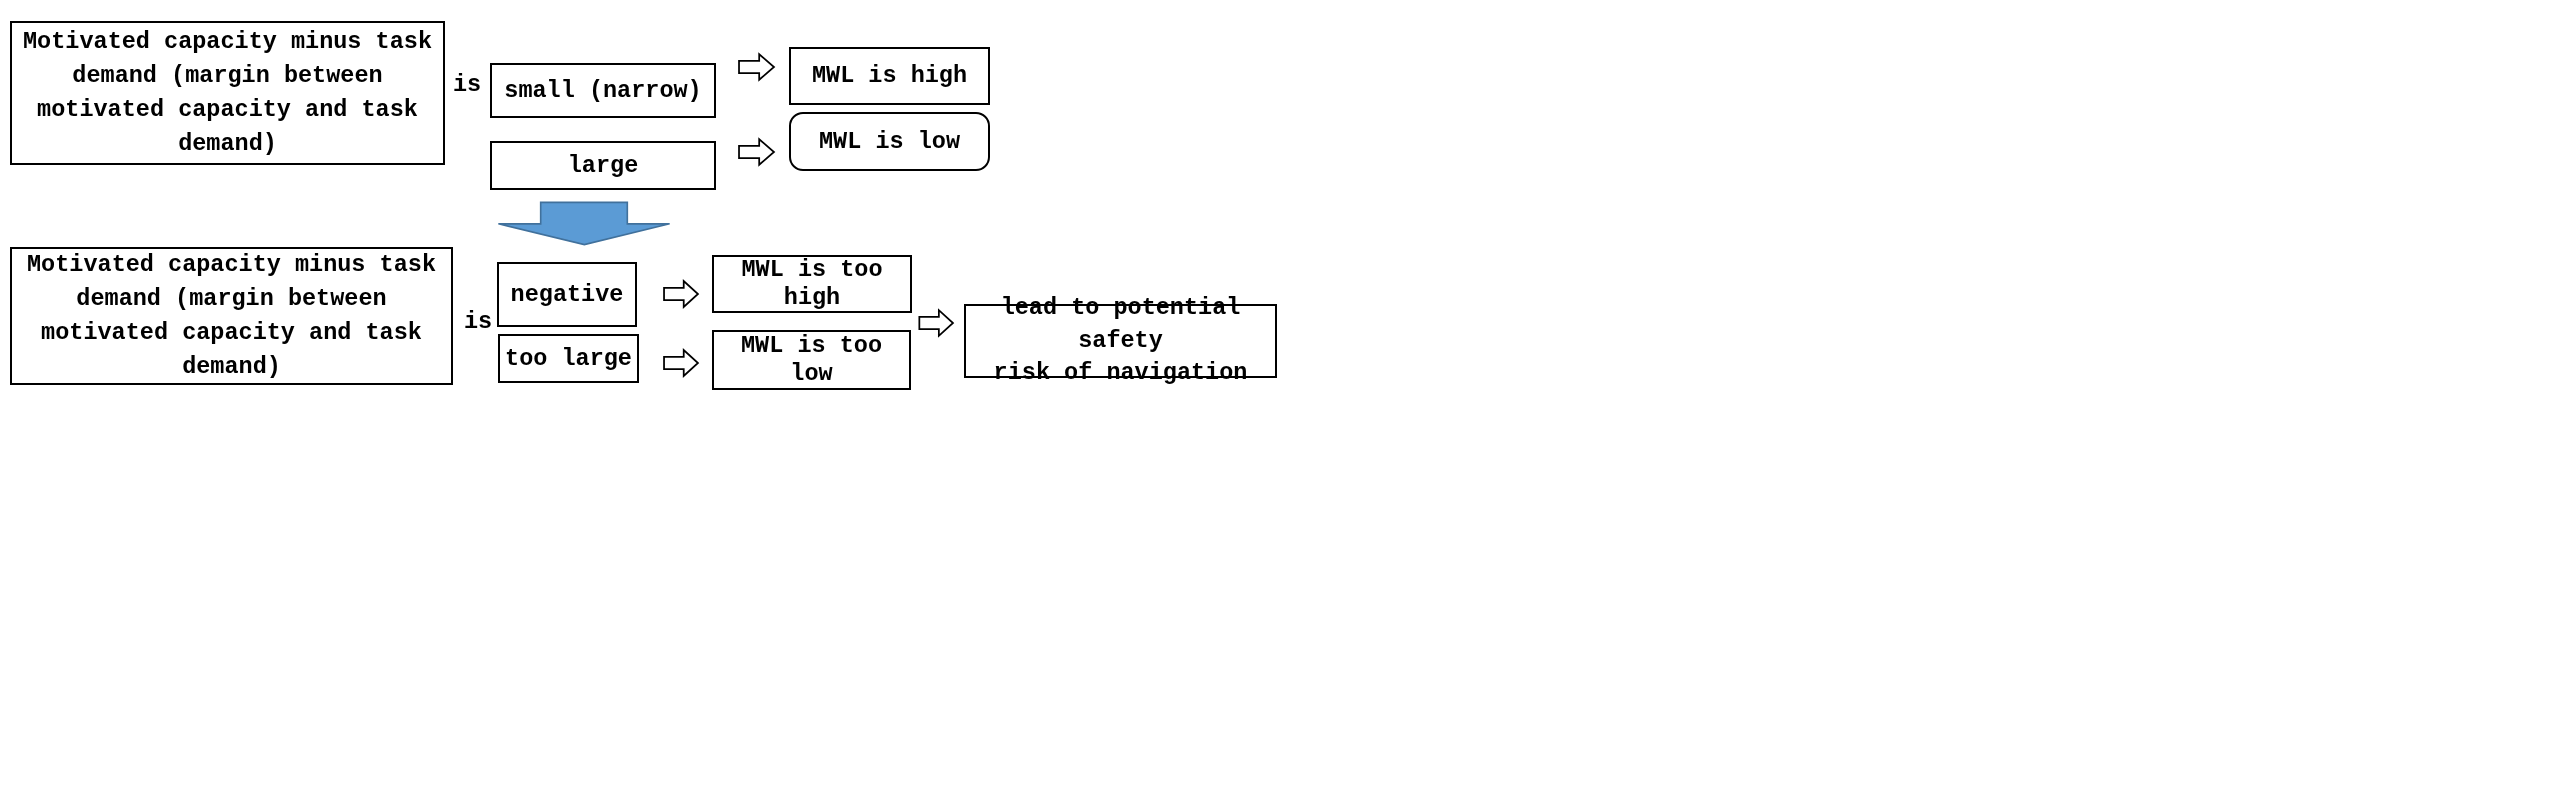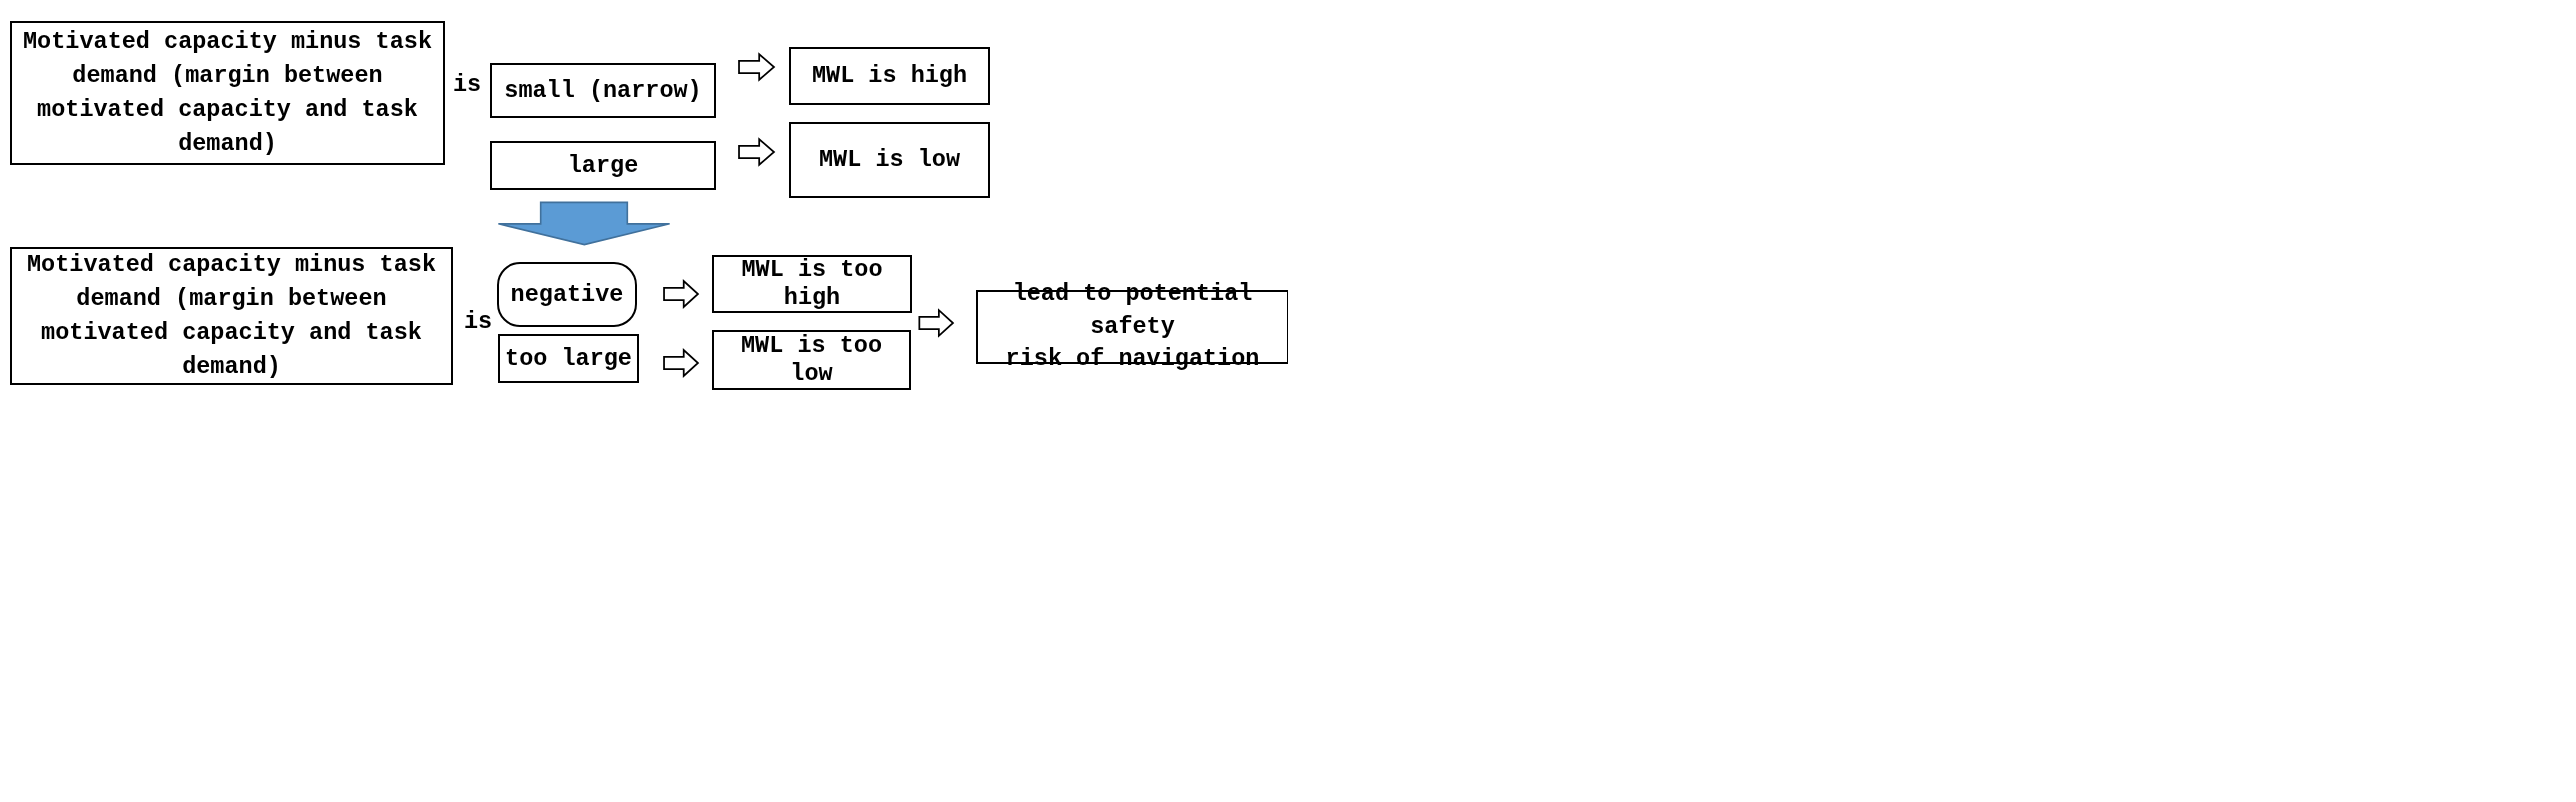--- a/index.html
+++ b/index.html
@@ -64,36 +64,36 @@
   <div class="box" style="left:789px; top:47px; width:201px; height:58px;">MWL is high</div>
 
   <div class="box" style="left:490px; top:121px; width:226px; height:49px;margin-top:20px;">large</div>
 
   <div class="abs" style="left:737px; top:137px;">
     <svg width="39" height="30" viewBox="0 0 58 44">
       <polygon points="3,13 33,13 33,3 55,22 33,41 33,31 3,31" fill="#ffffff" stroke="#000000" stroke-width="2.6" stroke-linejoin="miter"></polygon>
     </svg>
   </div>
 
-  <div class="box" style="left:789px; top:122px; width:201px; height:76px;">MWL is low</div>
+  <div class="box" style="left:789px; top:112px; width:201px; height:59px;border-radius:14px;">MWL is low</div>
 
   <div class="abs" style="left:497px; top:201px;">
     <svg width="174" height="45" viewBox="0 0 259 67">
       <polygon points="65,2 194,2 194,34 257,34 130,65 2,34 65,34" fill="#5B9BD5" stroke="#41719C" stroke-width="2.4" stroke-linejoin="miter"></polygon>
     </svg>
   </div>
 
   <div class="box bigbox" style="left:10px; top:247px; width:443px; height:138px;">Motivated capacity minus task
 demand (margin between
 motivated capacity and task
 demand)</div>
 
   <div class="connector" style="left:460px; top:306px; width:36px; height:31px;">is</div>
 
-  <div class="box" style="left:497px; top:262px; width:140px; height:65px;border-radius:23px;">negative</div>
+  <div class="box" style="left:497px; top:262px; width:140px; height:65px;">negative</div>
 
   <div class="abs" style="left:662px; top:279px;">
     <svg width="38" height="30" viewBox="0 0 56 44">
       <polygon points="3,13 32,13 32,3 53,22 32,41 32,31 3,31" fill="#ffffff" stroke="#000000" stroke-width="2.6" stroke-linejoin="miter"></polygon>
     </svg>
   </div>
 
   <div class="box twoline" style="left:712px; top:255px; width:200px; height:58px;">MWL is too
 high</div>
 
@@ -107,17 +107,17 @@
 
   <div class="box twoline" style="left:712px; top:330px; width:199px; height:60px;">MWL is too
 low</div>
 
   <div class="abs" style="left:918px; top:308px;">
     <svg width="37" height="30" viewBox="0 0 55 44">
       <polygon points="2,13 31,13 31,3 52,22 31,41 31,31 2,31" fill="#ffffff" stroke="#000000" stroke-width="2.6" stroke-linejoin="miter"></polygon>
     </svg>
   </div>
 
-  <div class="box finalbox" style="left:964px; top:290px; width:313px; height:74px;margin-left:12px;">lead to potential safety
+  <div class="box finalbox" style="left:964px; top:304px; width:313px; height:74px;">lead to potential safety
 risk of navigation</div>
 
 </div>
 
 
 </body></html>

